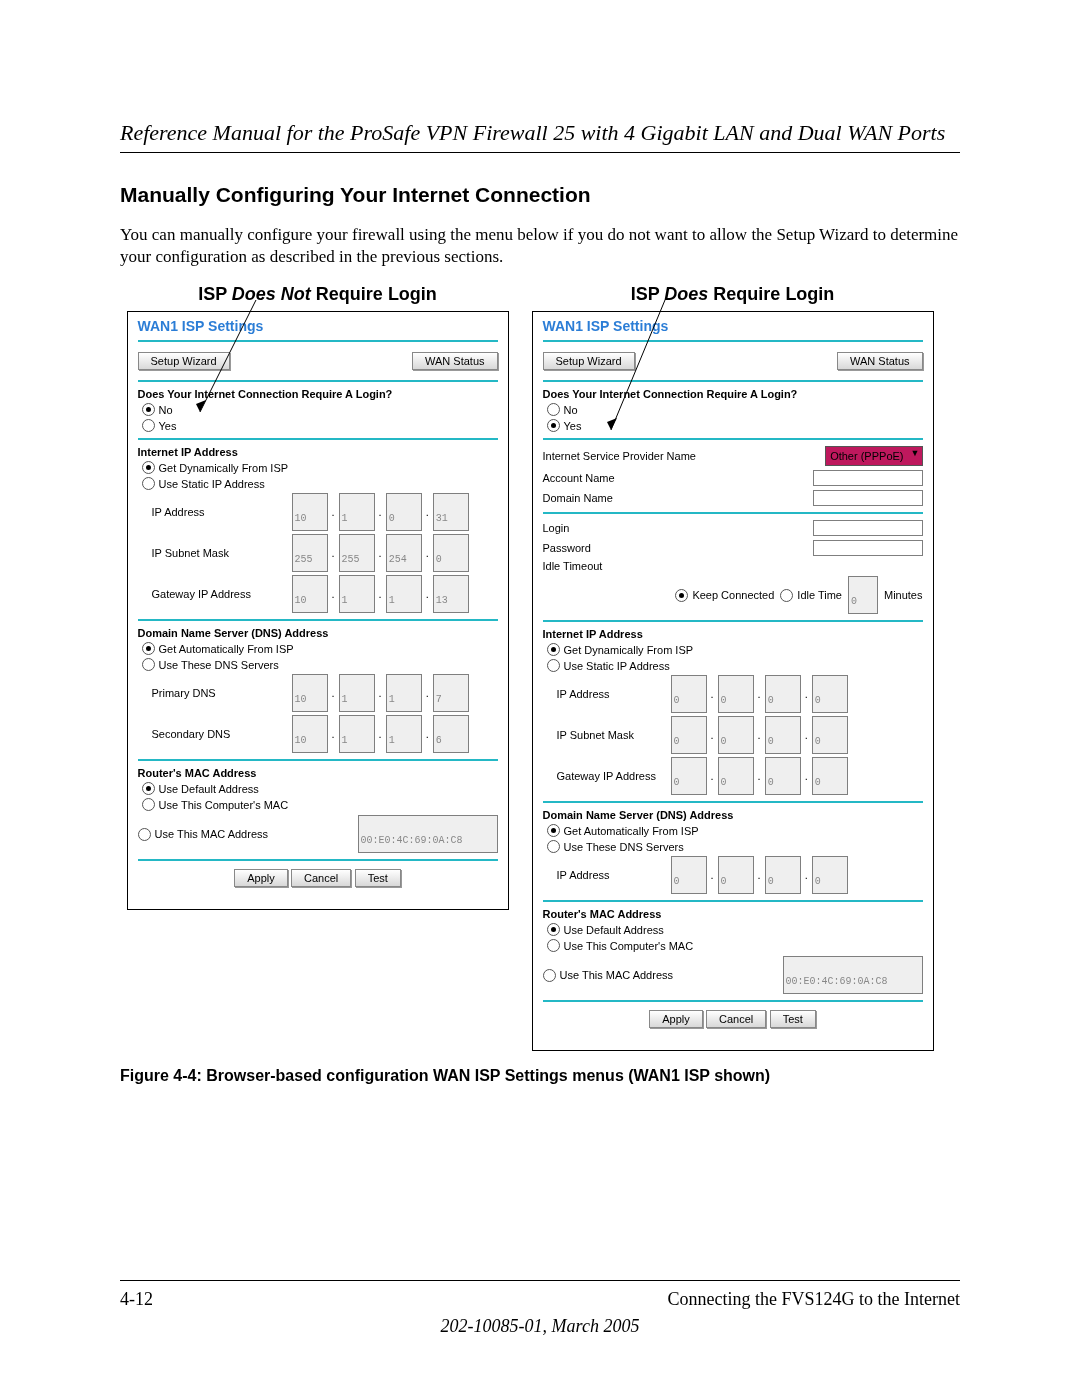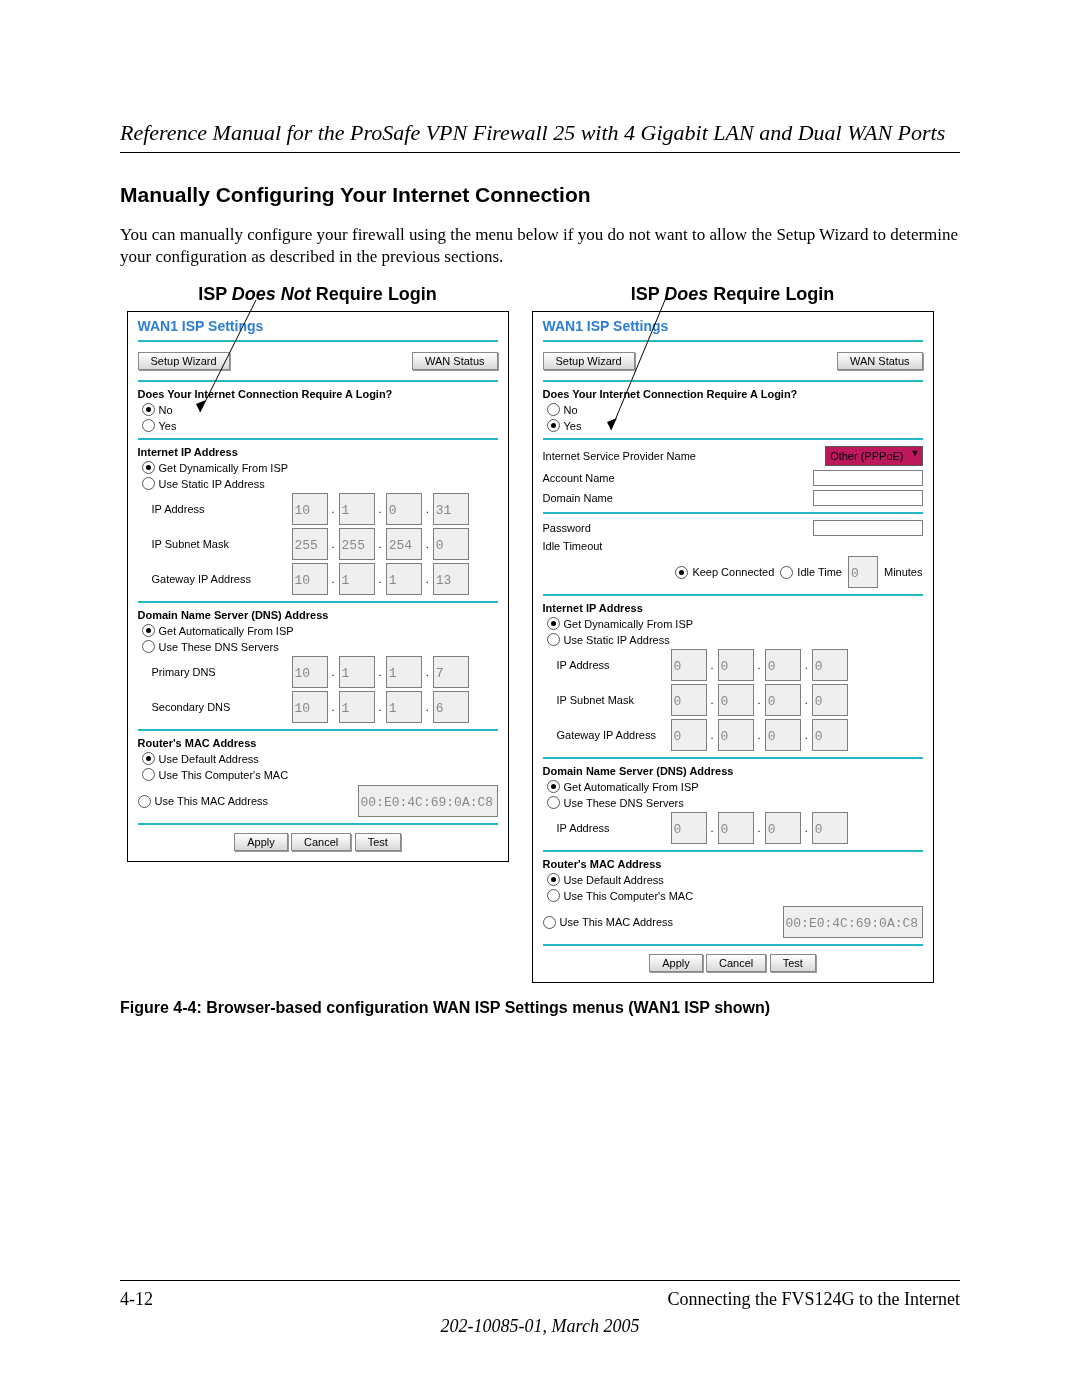--- a/index.html
+++ b/index.html
@@ -84,38 +84,38 @@
     display:inline-flex; align-items:center; justify-content:center; background:#fff;
   }
   .radio.sel::after { content:""; width:5px; height:5px; border-radius:50%; background:#000; }
   .section-label { font-weight:bold; font-size:11px; }
   .indent { margin-left:14px; }
   .iprow { display:flex; align-items:center; gap:4px; font-size:11px; margin:3px 0; }
   .iprow .lbl { min-width:136px; }
   .iprow.sm .lbl { min-width:110px; }
   .ipbox {
     border:1px solid #7f7f7f; background:#efefef; color:#888;
-    width:36px; height:32px; font-family:"Courier New",monospace;
-    font-size:13px; padding:10px 2px; box-sizing:border-box; line-height:14px;
+    width:36px; height:24px; font-family:"Courier New",monospace;
+    font-size:10px; padding:18px 2px; box-sizing:border-box; line-height:14px;
   }
   .ipbox.wide { width:140px; }
   .txtbox {
     border:1px solid #7f7f7f; background:#fff; color:#000;
     width:110px; height:16px; font-size:11px; padding:1px 2px; box-sizing:border-box;
   }
   .dot { font-size:11px; color:#000; }
   .rowflex { display:flex; justify-content:space-between; align-items:center; margin:4px 0; font-size:11px;}
   .select {
     border:1px solid #555; background:#be185d; font-size:11px; height:18px;
     padding:0 18px 0 4px; position:relative; display:inline-flex; align-items:center;
   }
   .select::after {
     content:"▼"; position:absolute; right:2px; top:1px; font-size:9px; color:#000;
   }
-  .action-row { text-align:center; margin:8px 0 4px;}
+  .action-row { text-align:center; margin:8px 0 16px;}
   .figcap {
     font-family: Helvetica, Arial, sans-serif;
     font-weight: bold;
     font-size: 16px;
     margin-top: 16px;
   }
   .footer {
     position:absolute;
     left:120px; right:120px;
     bottom: 60px;
@@ -305,20 +305,24 @@
           <div class="rowflex">
             <span>Account Name</span>
             <span class="txtbox"></span>
           </div>
           <div class="rowflex">
             <span>Domain Name</span>
             <span class="txtbox"></span>
           </div>
           <div class="sep"></div>
 
+          <div class="rowflex">
+            <span>Login</span>
+            <span class="txtbox"></span>
+          </div>
           <div class="rowflex">
             <span>Password</span>
             <span class="txtbox"></span>
           </div>
           <div class="rowflex">
             <span>Idle Timeout</span>
             <span></span>
           </div>
           <div style="display:flex; align-items:center; justify-content:flex-end; gap:6px; font-size:11px;">
             <span class="radio-row" style="margin:0;">

